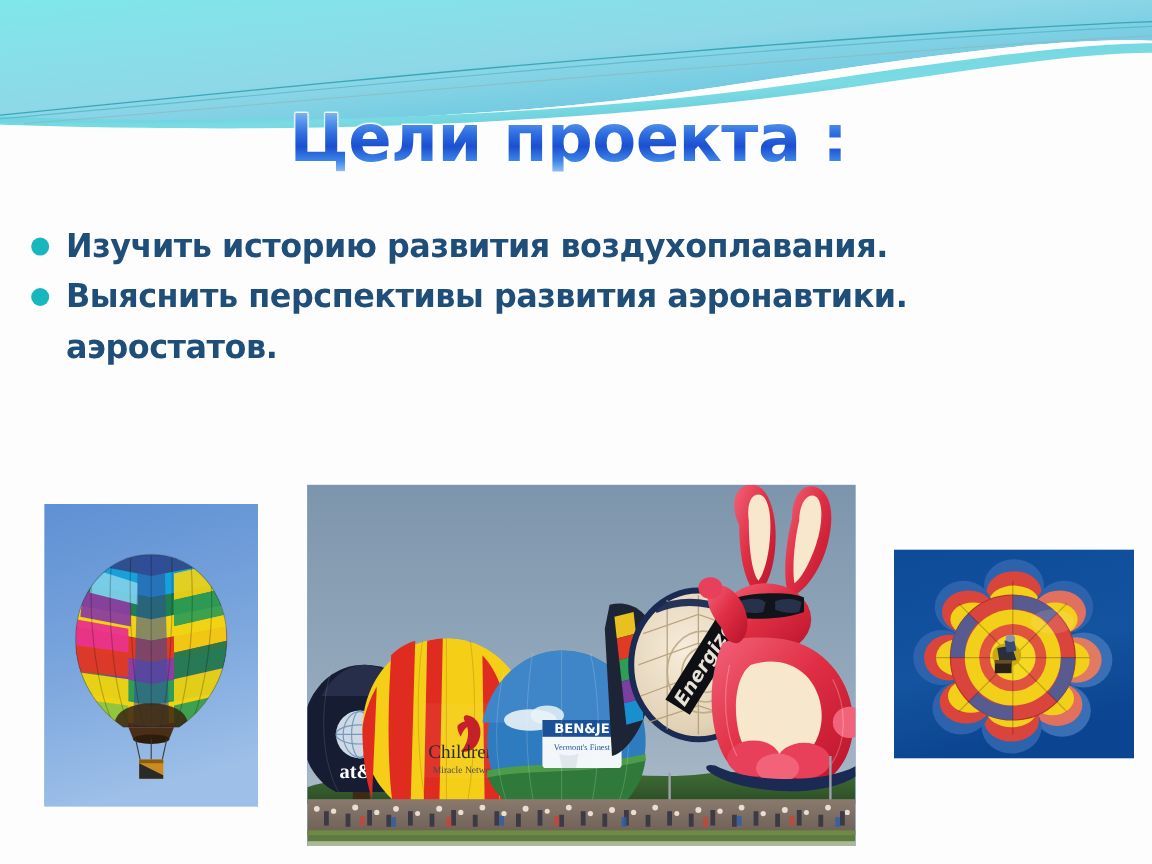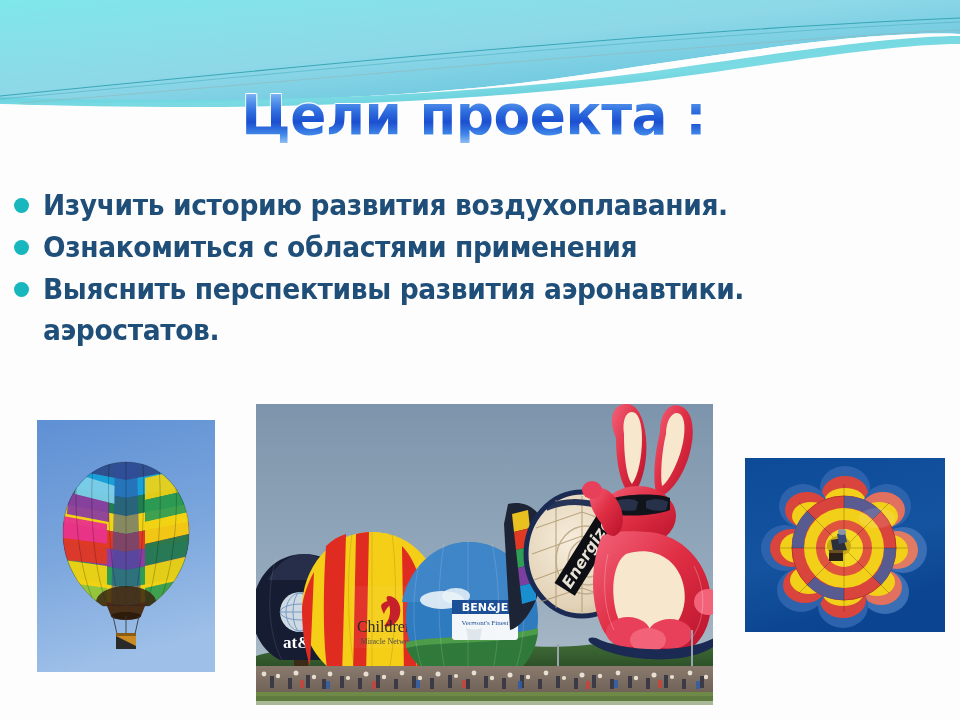--- a/index.html
+++ b/index.html
@@ -39,21 +39,21 @@
     text-shadow:none;
     filter:drop-shadow(0 1px 0 rgba(255,255,255,.95))
            drop-shadow(0 -1px 0 rgba(255,255,255,.85))
            drop-shadow(1px 0 0 rgba(255,255,255,.7))
            drop-shadow(-1px 0 0 rgba(255,255,255,.7));
     transform:scaleX(.97);
   }
 
   
   #bullet-list {
-    position:absolute; left:14px; top:188px; width:910px;
+    position:absolute; left:26px; top:188px; width:910px;
   }
   .bullet-row {
     display:flex; align-items:flex-start;
     margin-bottom:6px;
   }
   .bullet-dot {
     flex:0 0 auto;
     width:15px; height:15px; border-radius:50%;
     background:#18b6bd;
     margin:10px 14px 0 0;
@@ -134,24 +134,20 @@
   <span class="tx">Цели проекта :</span>
 </div>
 
 <div id="bullet-list">
 
   <div class="bullet-row">
     <span class="bullet-dot"></span>
     <span class="bullet-text">Изучить историю развития воздухоплавания.</span>
   </div>
 
-  <div class="bullet-row">
-    <span class="bullet-dot"></span>
-    <span class="bullet-text">Ознакомиться с областями применения</span>
-  </div>
 
   <div class="bullet-row">
     <span class="bullet-dot"></span>
     <span class="bullet-text">Выяснить перспективы развития аэронавтики.</span>
   </div>
 
   <div class="bullet-row">
     <span class="bullet-dot hidden"></span>
     <span class="bullet-text">аэростатов.</span>
   </div>

